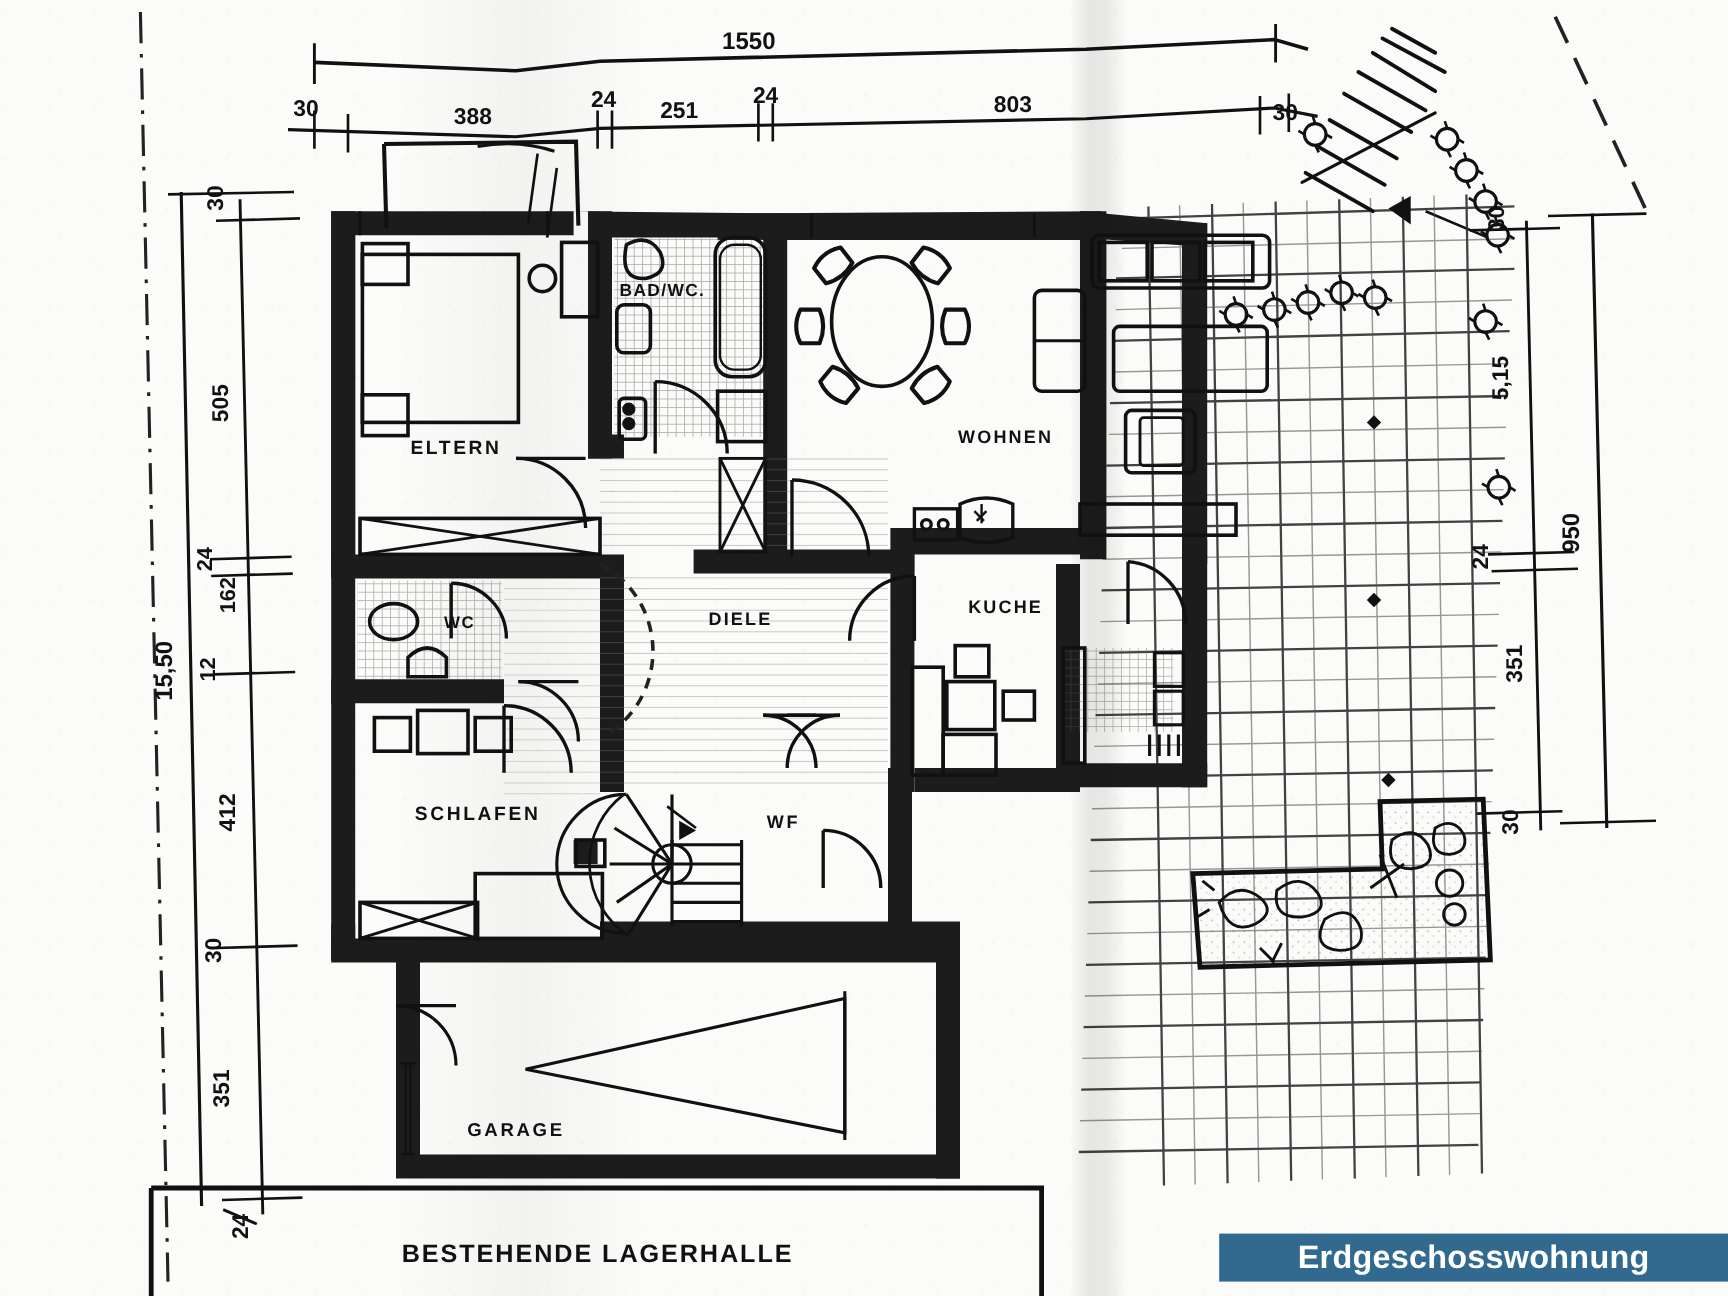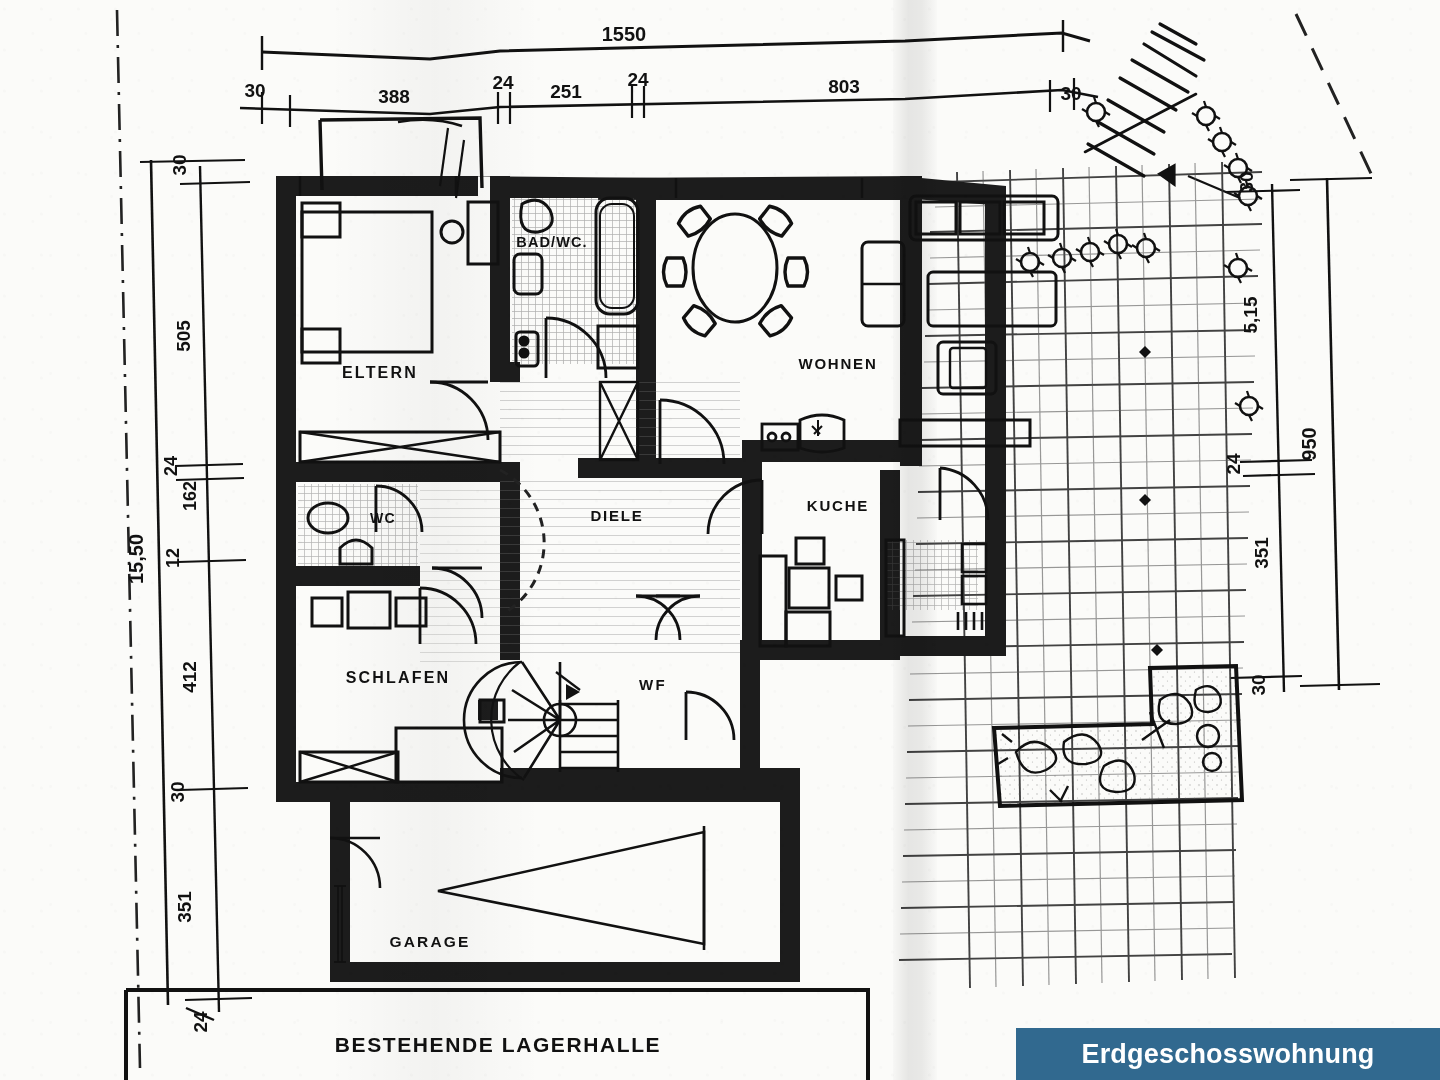--- a/index.html
+++ b/index.html
@@ -2,21 +2,21 @@
 <html><head>
 <meta charset="utf-8">
 <style>
   html,body{margin:0;padding:0;background:#fff;}
   body{width:1440px;height:1080px;overflow:hidden;
        font-family:"Liberation Sans",sans-serif;}
   #stage{position:relative;width:1440px;height:1080px;background:#fbfbf9;}
   #sheet{position:absolute;inset:0;}
   svg{display:block;}
   .caption{
-    position:absolute;left:1016px;top:1028px;width:424px;height:52px;
+    position:absolute;left:1016px;top:1028px;width:424px;height:40px;
     background:#31698f;color:#ffffff;display:flex;align-items:center;
     justify-content:center;font-size:27px;font-weight:bold;letter-spacing:.2px;
   }
   .scanfold{
     position:absolute;top:0;left:893px;width:44px;height:1080px;
     background:linear-gradient(90deg,rgba(0,0,0,.015),rgba(0,0,0,.085) 35%,rgba(0,0,0,.075) 65%,rgba(0,0,0,.012));
     pointer-events:none;
   }
   .scanfold2{
     position:absolute;top:0;left:330px;width:210px;height:1080px;

